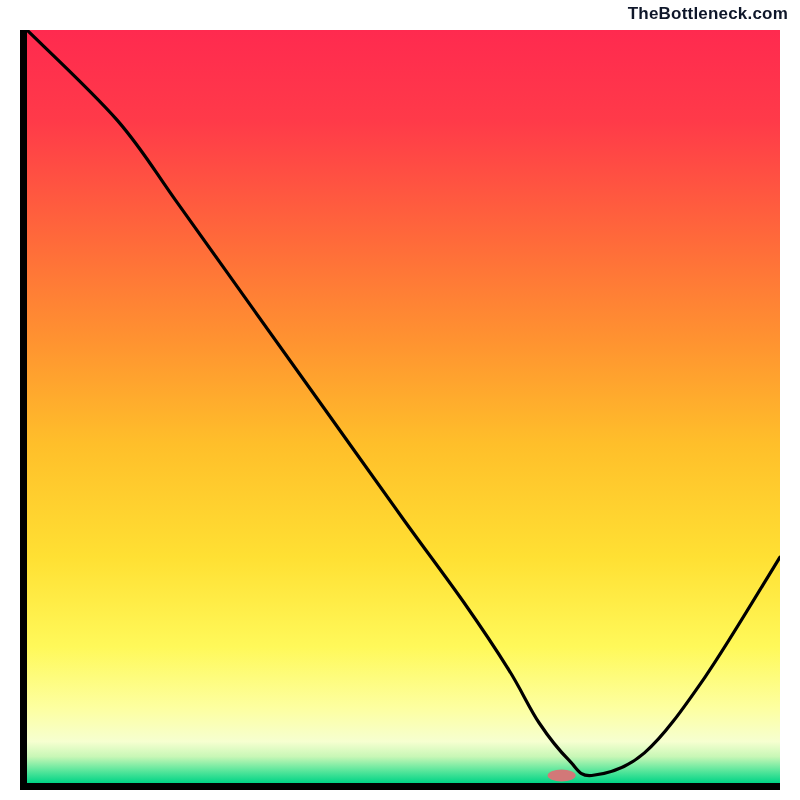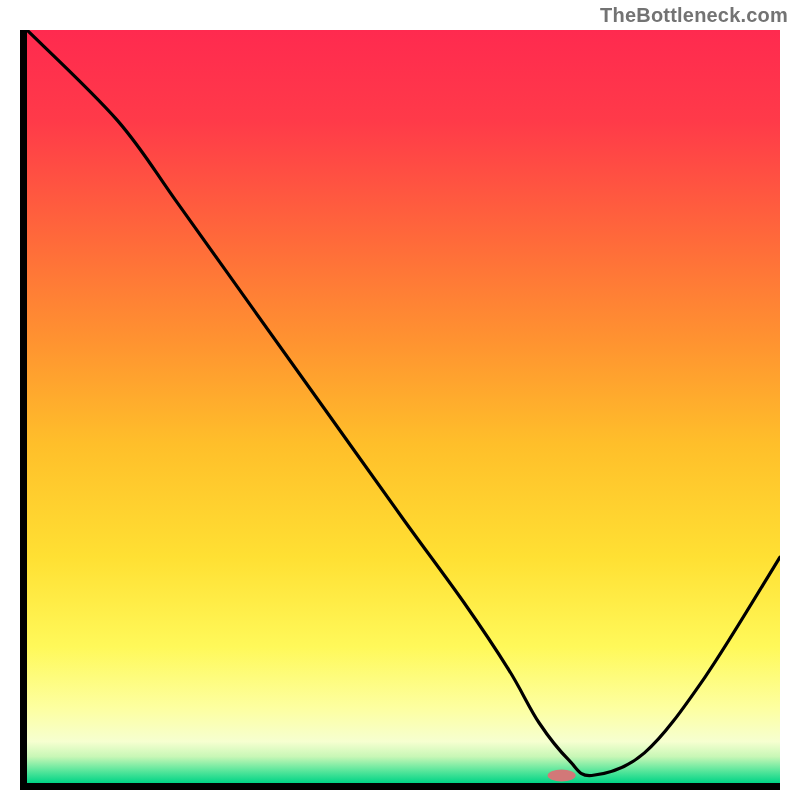--- a/index.html
+++ b/index.html
@@ -3,23 +3,23 @@
 <meta charset="utf-8">
 <style>
   * { margin: 0; padding: 0; box-sizing: border-box; }
   html, body { width: 800px; height: 800px; overflow: hidden; background: #fff; }
   .wrap { position: relative; width: 800px; height: 800px; }
   .watermark {
     position: absolute;
     top: 4px;
     right: 12px;
     font-family: Arial, Helvetica, sans-serif;
-    font-size: 20px;
+    font-size: 17px;
     font-weight: 600;
-    color: #737373;
+    color: #0f172a;
     letter-spacing: 0.2px;
   }
   .frame {
     position: absolute;
     left: 20px;
     top: 30px;
     width: 760px;
     height: 760px;
     border-left: 7px solid #000;
     border-bottom: 7px solid #000;

